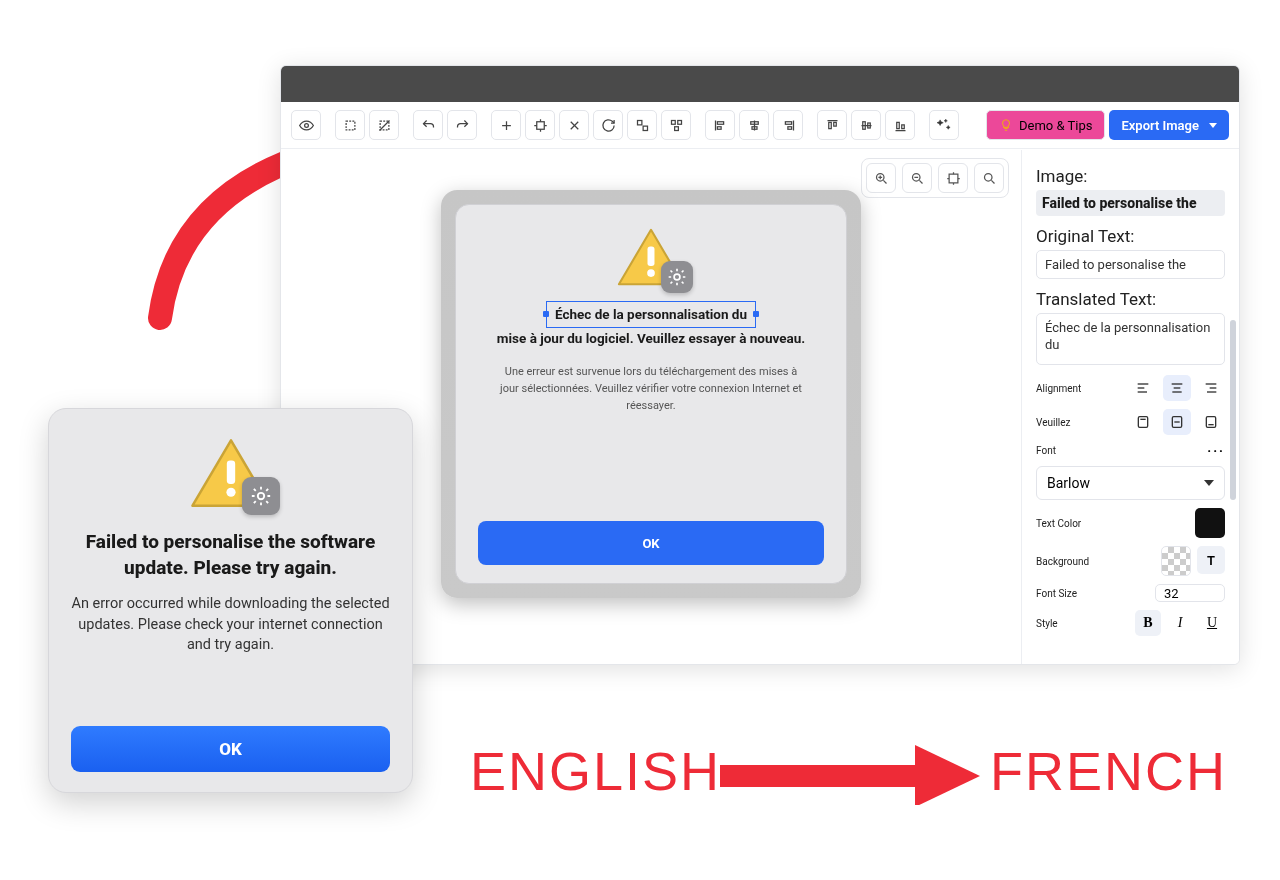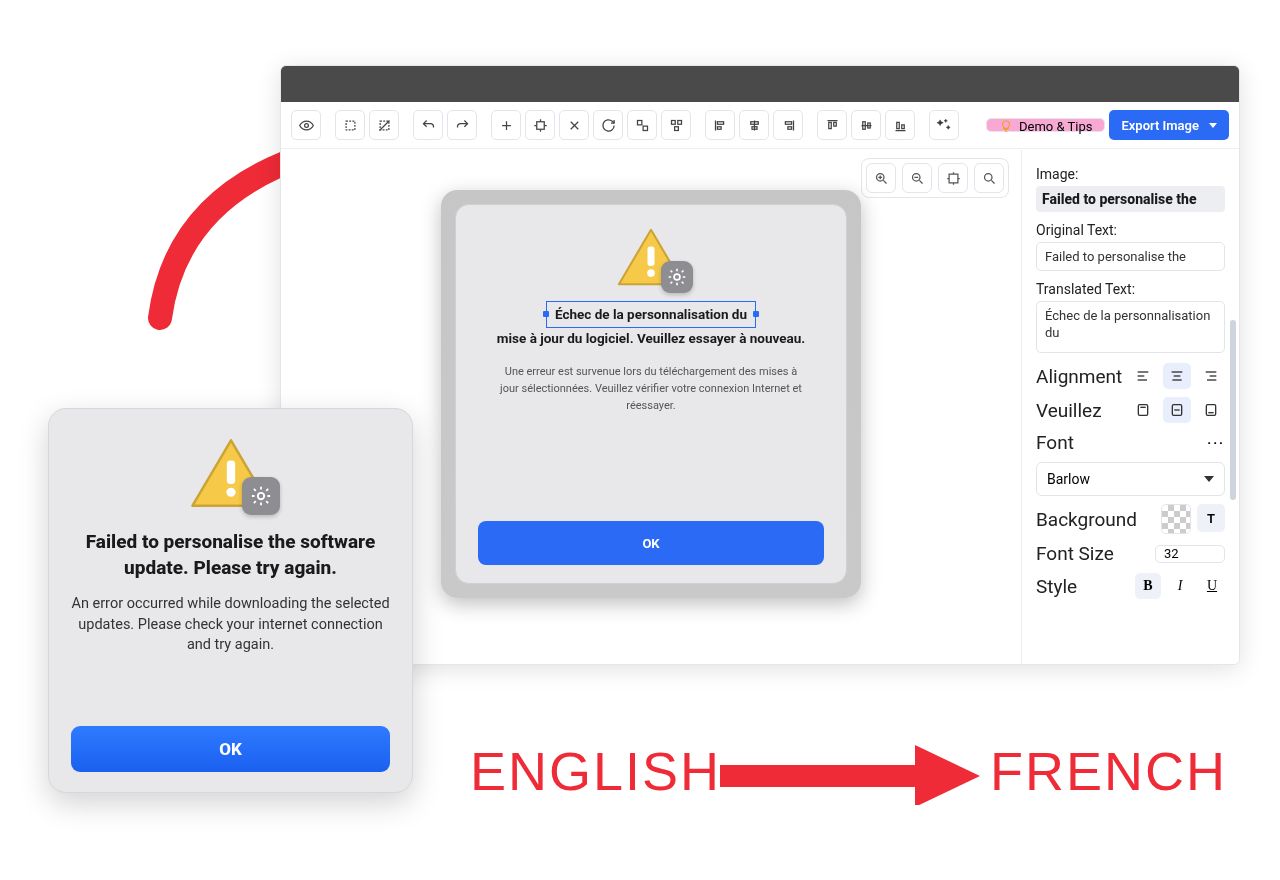--- a/index.html
+++ b/index.html
@@ -17,22 +17,22 @@
     flex-wrap:nowrap; overflow:hidden;
   }
   .tb-btn {
     width:30px; height:30px; border:1px solid #e3e5ea; border-radius:5px;
     display:flex; align-items:center; justify-content:center; background:#fff;
     color:#333; flex:none;
   }
   .tb-gap { width:6px; flex:none; }
   .tb-btn svg { width:15px; height:15px; stroke:#444; }
   .demo-btn {
-    height:14px; padding:0 12px; border:1px solid #e3e5ea; border-radius:5px;
-    display:flex; gap:6px; background:#f9a8d4; font-size:13px; flex:none;
+    height:30px; padding:0 12px; border:1px solid #e3e5ea; border-radius:5px;
+    display:flex; align-items:center; gap:6px; background:#ec4899; font-size:13px; flex:none;
   }
   .bulb { width:14px; height:14px; }
   .export-btn {
     height:30px; padding:0 12px; border-radius:5px; background:#2a6af4; color:#fff;
     display:flex; align-items:center; gap:10px; font-size:13px; font-weight:600; flex:none;
   }
   .export-btn .caret { width:0;height:0;border-left:4px solid transparent;border-right:4px solid transparent;border-top:5px solid #fff; }
 
   .workspace { position:absolute; top:84px; left:0; right:218px; bottom:0; background:#fff; }
   .zoom-group {
@@ -64,35 +64,35 @@
     font-weight:700; font-size:13px; display:flex; align-items:center; justify-content:center;
   }
 
   .drop-text { position:absolute; left:10px; bottom:10px; font-size:12px; color:#9aa0ac; }
 
   
   .rpanel {
     position:absolute; right:0; top:84px; width:218px; bottom:0; border-left:1px solid #eceef2; background:#fff;
     padding:10px 14px 10px 14px; overflow:hidden; font-size:13px;
   }
-  .rpanel .section-label { font-size:14px; color:#222; margin-top:6px; margin-bottom:4px;}
+  .rpanel .section-label { font-size:17px; color:#222; margin-top:6px; margin-bottom:4px;}
   .rpanel .image-title {
     background:#eceef2; padding:5px 6px; border-radius:4px; font-weight:800; font-size:14px; color:#1a1a1a;
     white-space:nowrap; overflow:hidden; text-overflow:ellipsis; margin-bottom:10px;
   }
   .rpanel .read-box {
     border:1px solid #e2e4ea; border-radius:5px; padding:6px 8px; font-size:13px; color:#333; background:#fff;
     white-space:nowrap; overflow:hidden; text-overflow:ellipsis; margin-bottom:10px;
   }
   .rpanel .text-box {
     border:1px solid #e2e4ea; border-radius:5px; padding:6px 8px; font-size:13px; color:#333; background:#fff;
     height:52px; line-height:1.3; margin-bottom:10px;
   }
   .rp-row { display:flex; align-items:center; justify-content:space-between; margin:8px 0; }
-  .rp-row .lab { font-size:19px; color:#222; }
+  .rp-row .lab { font-size:10px; color:#222; }
   .btn-group { display:flex; gap:6px; }
   .ico-btn {
     width:28px; height:26px; border-radius:5px; display:flex; align-items:center; justify-content:center;
   }
   .ico-btn.active { background:#e8eefc; }
   .ico-btn svg { width:16px; height:16px; stroke:#333; }
   .font-select {
     width:100%; height:34px; border:1px solid #e2e4ea; border-radius:6px; padding:0 10px;
     display:flex; align-items:center; justify-content:space-between; font-size:14px;
   }
@@ -404,20 +404,24 @@
 
     <div class="rp-row">
       <span class="lab">Font</span>
       <span style="letter-spacing:2px;font-weight:700">···</span>
     </div>
     <div class="font-select">
       <span>Barlow</span>
       <span class="caret"></span>
     </div>
 
+    <div class="rp-row">
+      <span class="lab">Text Color</span>
+      <div class="swatch"></div>
+    </div>
 
     <div class="rp-row">
       <span class="lab">Background</span>
       <div class="btn-group">
         <div class="swatch trans"></div>
         <div class="t-btn">T</div>
       </div>
     </div>
 
     <div class="rp-row">

